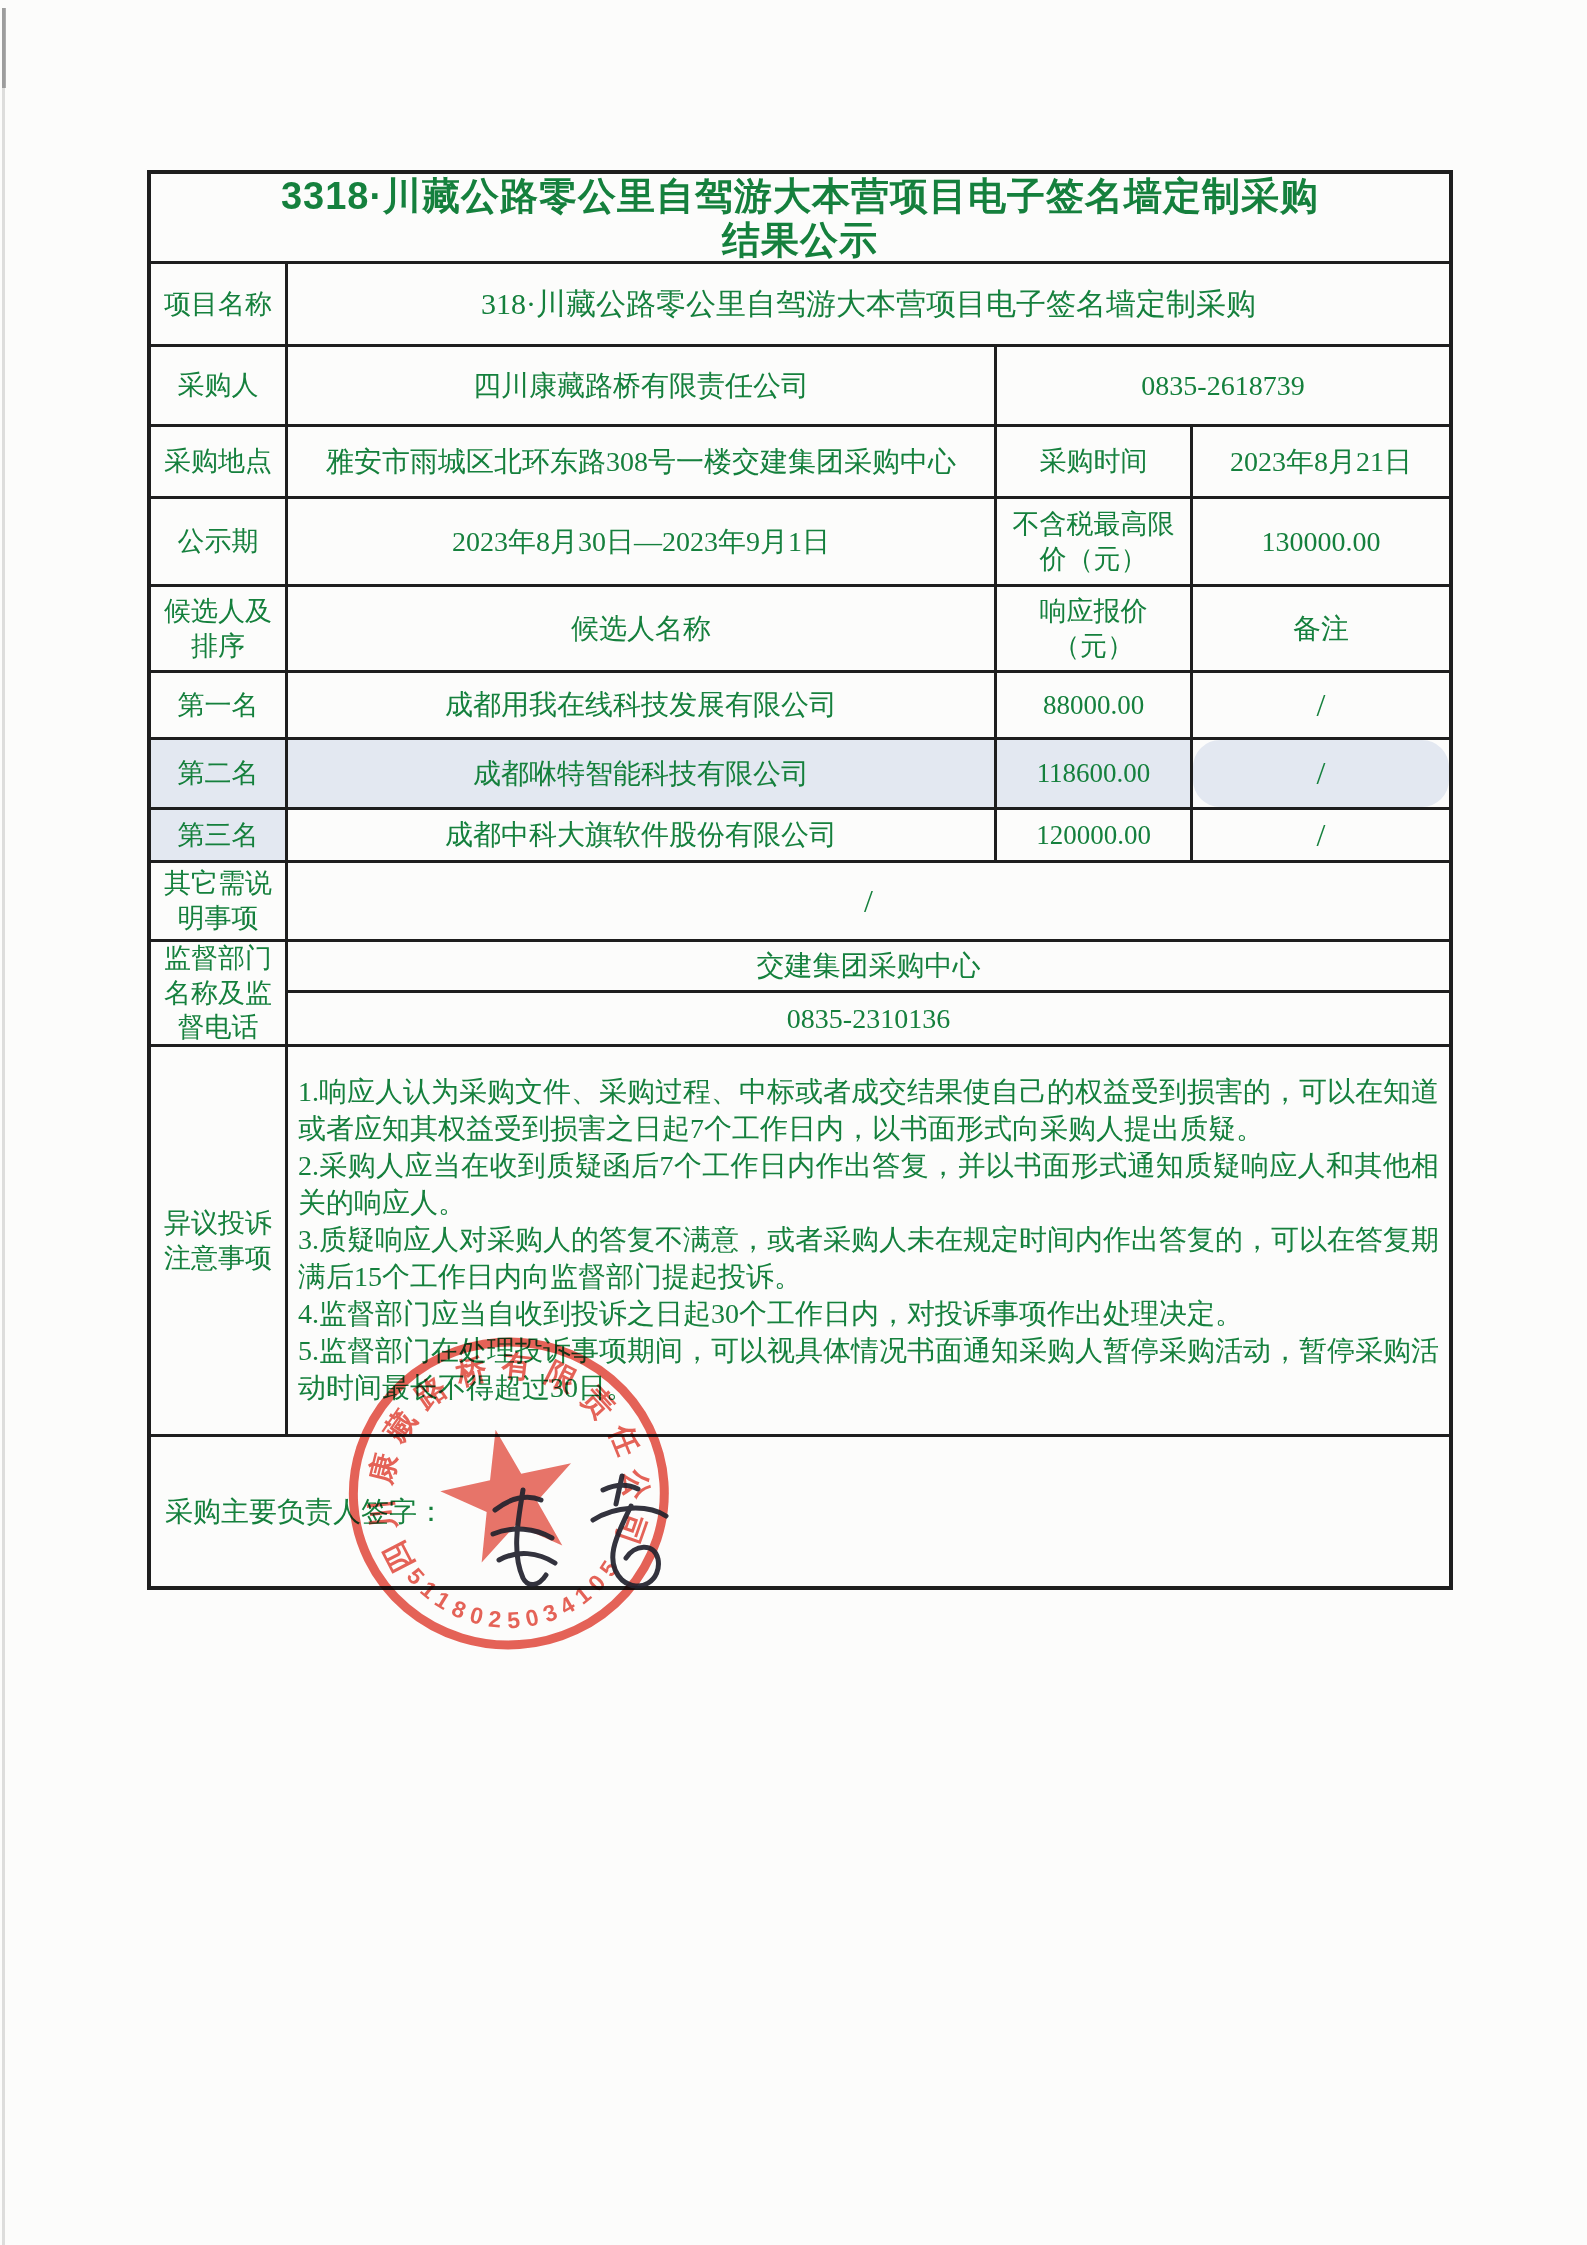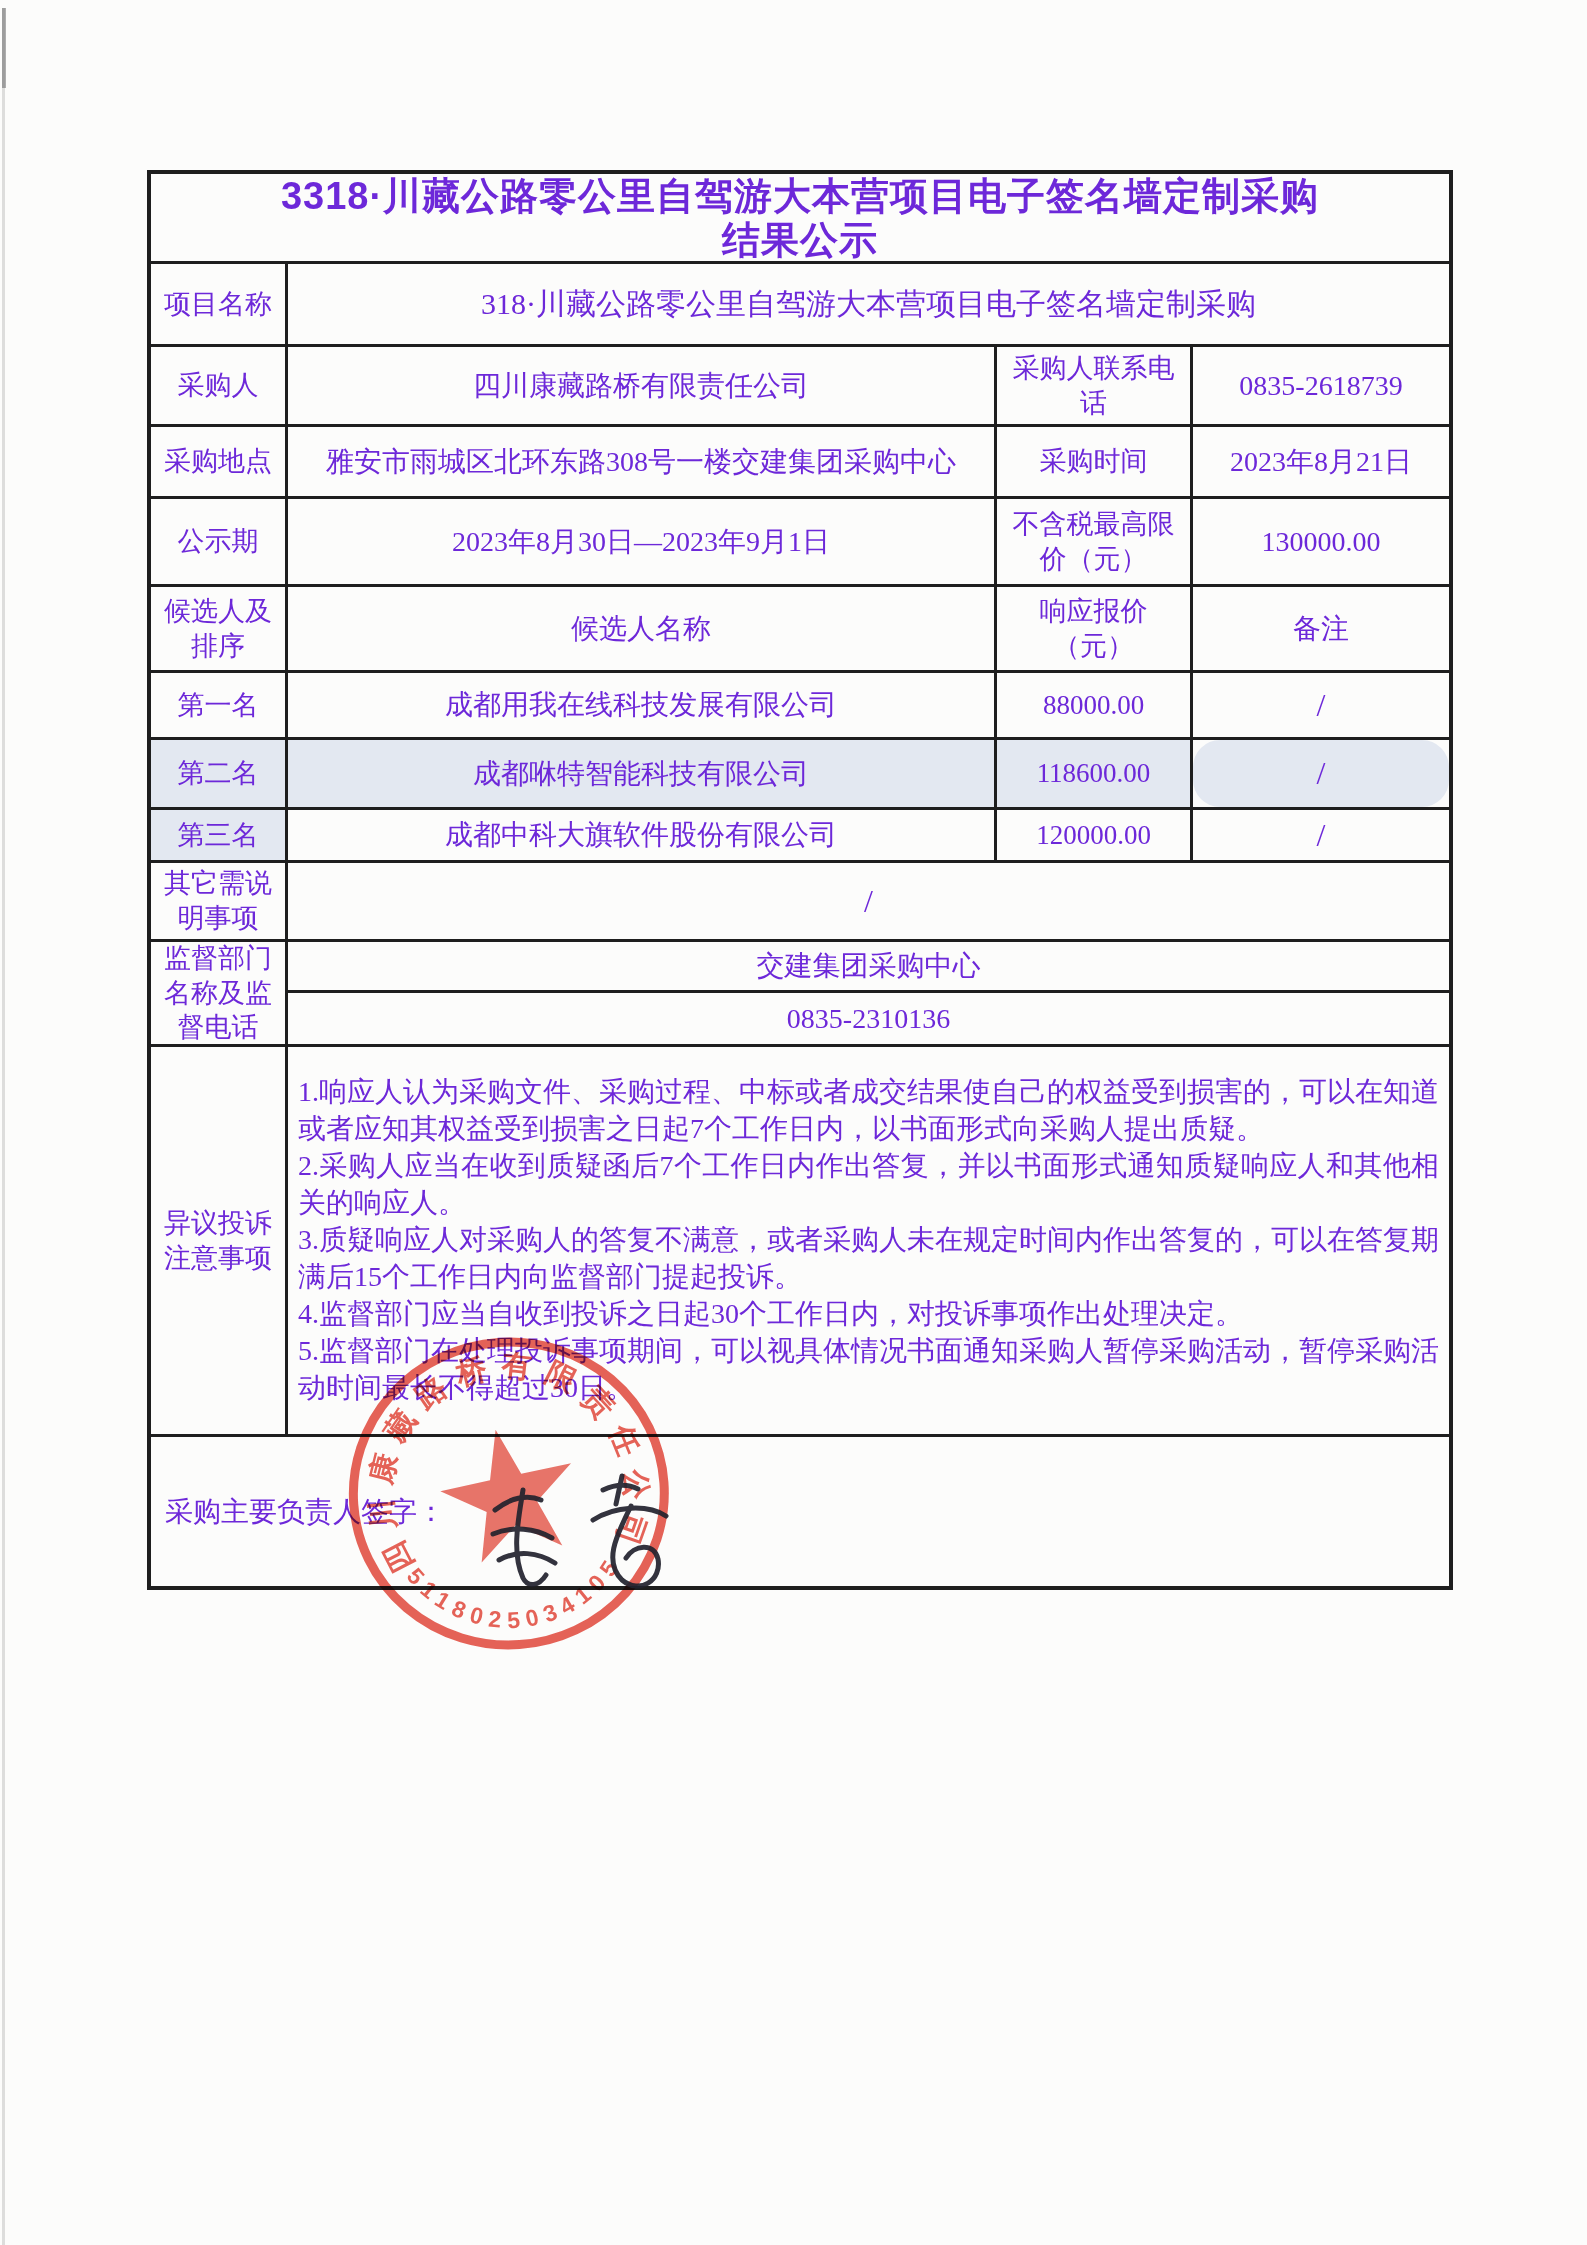--- a/index.html
+++ b/index.html
@@ -2,21 +2,21 @@
 <html><head>
 <meta charset="utf-8">
 <style>
   * { margin:0; padding:0; box-sizing:border-box; }
   html,body { background:#ffffff; }
   .page {
     position:relative;
     width:1587px; height:2245px;
     background:#fcfcfb;
     font-family:"Liberation Serif","DejaVu Serif",serif;
-    color:#6d28d9;
+    color:#15803d;
     overflow:hidden;
   }
   
   .scan-edge { position:absolute; left:2px; top:8px; width:3px; height:2237px;
     background:rgba(150,150,150,.30); }
   .scan-edge-dark { position:absolute; left:2px; top:8px; width:4px; height:80px;
     background:rgba(80,80,80,.45); }
 
   .doc-table {
     position:absolute; left:147px; top:170px; width:1306px; height:1420px;
@@ -89,21 +89,20 @@
     </div>
 
     <div class="row r-project">
       <div class="cell c-label">项目名称</div>
       <div class="cell c-span">318·川藏公路零公里自驾游大本营项目电子签名墙定制采购</div>
     </div>
 
     <div class="row r-purchaser">
       <div class="cell c-label">采购人</div>
       <div class="cell c-main">四川康藏路桥有限责任公司</div>
-      <div class="cell c-sub">采购人联系电话</div>
       <div class="cell c-last">0835-2618739</div>
     </div>
 
     <div class="row r-location">
       <div class="cell c-label">采购地点</div>
       <div class="cell c-main">雅安市雨城区北环东路308号一楼交建集团采购中心</div>
       <div class="cell c-sub">采购时间</div>
       <div class="cell c-last">2023年8月21日</div>
     </div>
 

